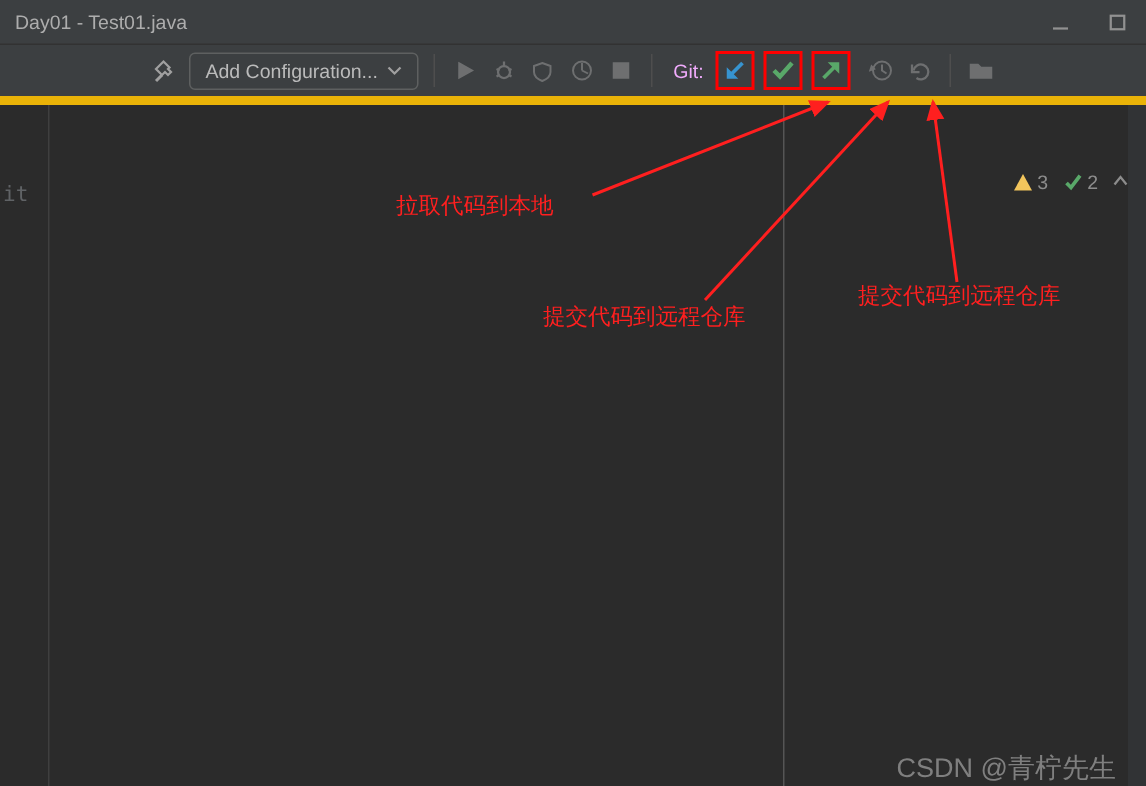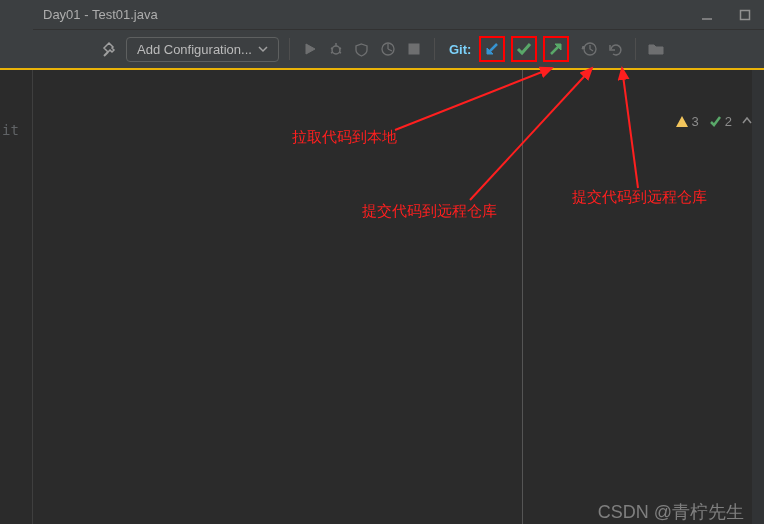--- a/index.html
+++ b/index.html
@@ -14,51 +14,50 @@
     position: relative;
   }
   .titlebar {
     height: 30px;
     background: #3c3f41;
     display: flex;
     align-items: center;
     justify-content: space-between;
     padding: 0 10px;
     border-bottom: 1px solid #323232;
-    margin-left: 33px;
   }
   .title-text { color: #adadad; font-size: 13px; }
   .win-controls { display: flex; gap: 20px; color: #888; }
   .win-btn { width: 18px; height: 18px; display: flex; align-items: center; justify-content: center; cursor: pointer; fill: #919191; stroke: #919191; }
   .toolbar {
     height: 40px;
     background: #3c3f41;
     display: flex;
     align-items: center;
     padding: 0 8px;
     gap: 6px;
-    border-bottom: 2px solid #eab308;
+    border-bottom: 6px solid #eab308;
   }
   .spacer-left { width: 86px; }
   .hammer-icon { fill: #4f9a48; stroke: #4f9a48; }
   .add-config {
     background: #3c3f41;
     border: 1px solid #5e6060;
     border-radius: 4px;
     color: #bbbbbb;
     padding: 4px 10px;
     font-size: 13px;
     cursor: pointer;
     display: flex;
     align-items: center;
     gap: 6px;
   }
   .tb-sep { width: 1px; height: 22px; background: #4e4e4e; margin: 0 4px; }
   .tb-icon { width: 20px; height: 20px; display: flex; align-items: center; justify-content: center; cursor: pointer; opacity: 0.5; fill: #a0a0a0; stroke: #a0a0a0; }
-  .git-label { color: #7dd3fc; margin-left: 4px; margin-right: 2px; font-weight: bold; }
+  .git-label { color: #f0abfc; margin-left: 4px; margin-right: 2px; }
   .git-btn {
     width: 26px; height: 26px;
     border: 2px solid #ff0000;
     display: flex; align-items: center; justify-content: center;
     cursor: pointer;
     position: relative;
   }
   .git-pull svg { stroke: #3794d0; fill: #3794d0; }
   .git-commit svg { stroke: #59a869; fill: none; stroke-width: 3; }
   .git-push svg { stroke: #59a869; fill: #59a869; }
@@ -269,17 +268,17 @@
   <defs>
     <marker id="ah" markerWidth="8" markerHeight="8" refX="6" refY="3" orient="auto">
       <path d="M0,0 L7,3 L0,6 Z" fill="#ff1f1f"></path>
     </marker>
   </defs>
   <line x1="395" y1="130" x2="552" y2="68" stroke="#ff1f1f" stroke-width="2" marker-end="url(#ah)"></line>
   <line x1="470" y1="200" x2="592" y2="68" stroke="#ff1f1f" stroke-width="2" marker-end="url(#ah)"></line>
   <line x1="638" y1="188" x2="622" y2="68" stroke="#ff1f1f" stroke-width="2" marker-end="url(#ah)"></line>
 </svg>
 
-<span class="annot" style="top:128px; left:292px;">拉取代码到本地</span>
+<span class="annot" style="top:128px; left:264px;">拉取代码到本地</span>
 <span class="annot" style="top:202px; left:362px;">提交代码到远程仓库</span>
 <span class="annot" style="top:188px; left:572px;">提交代码到远程仓库</span>
 
 <div class="watermark">CSDN @青柠先生</div>
 
 </body></html>

